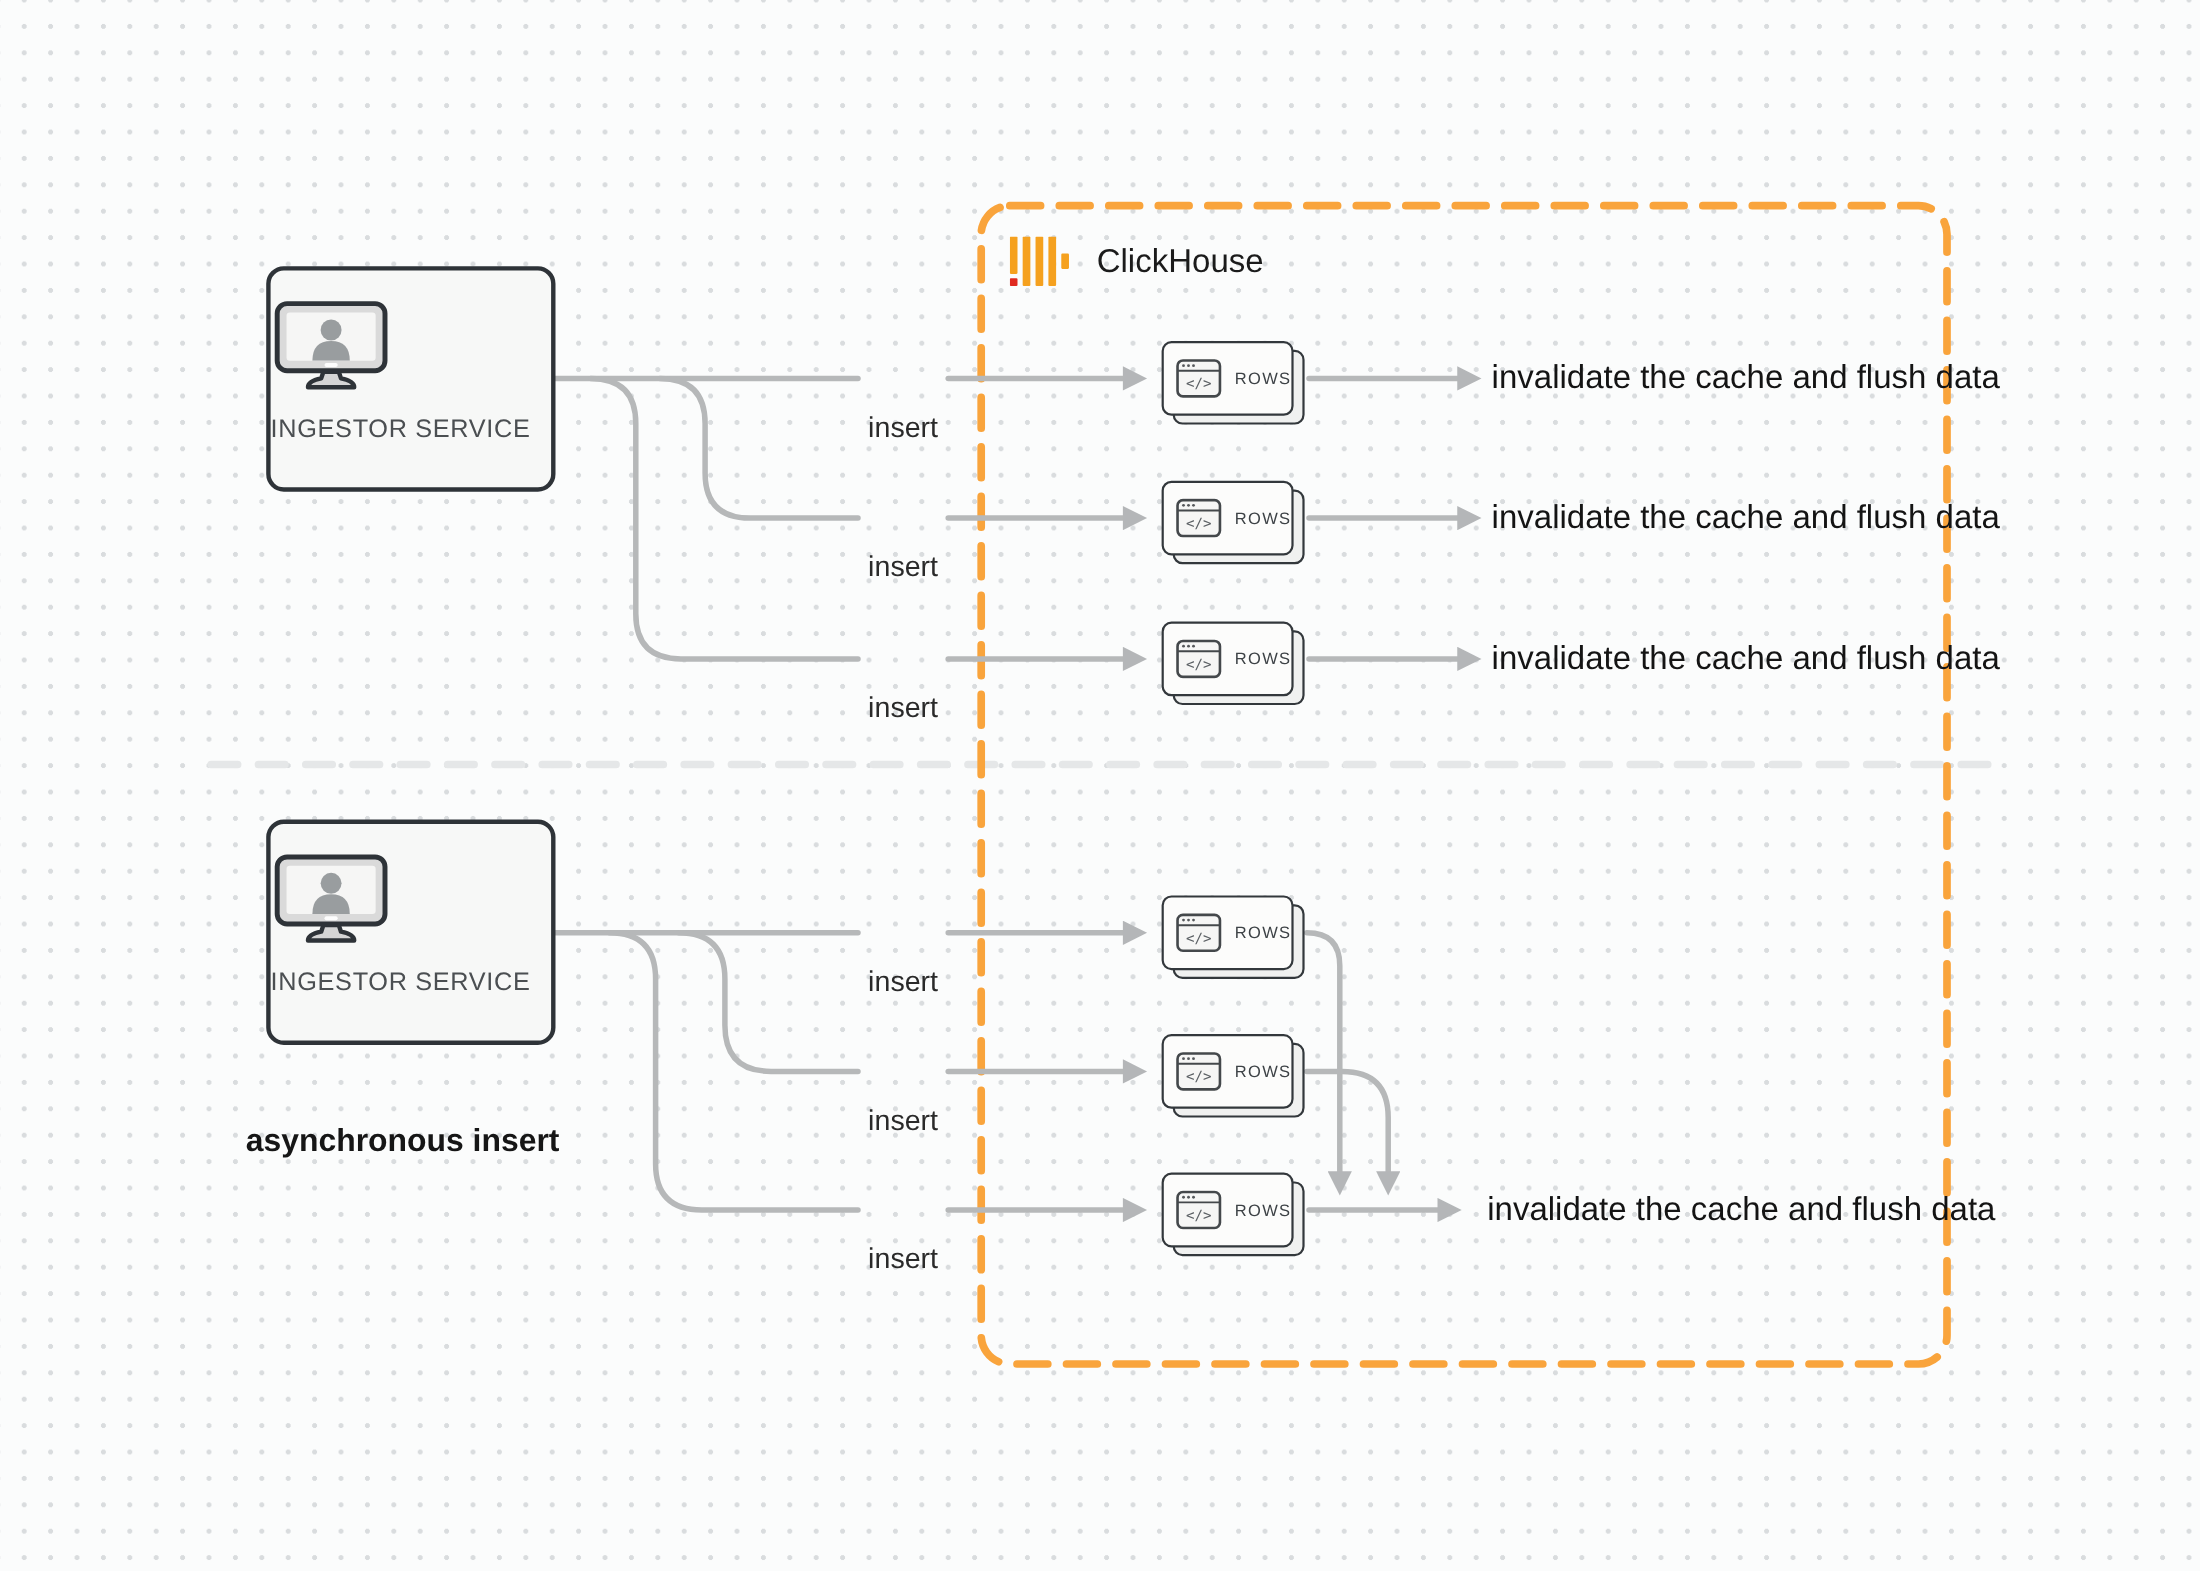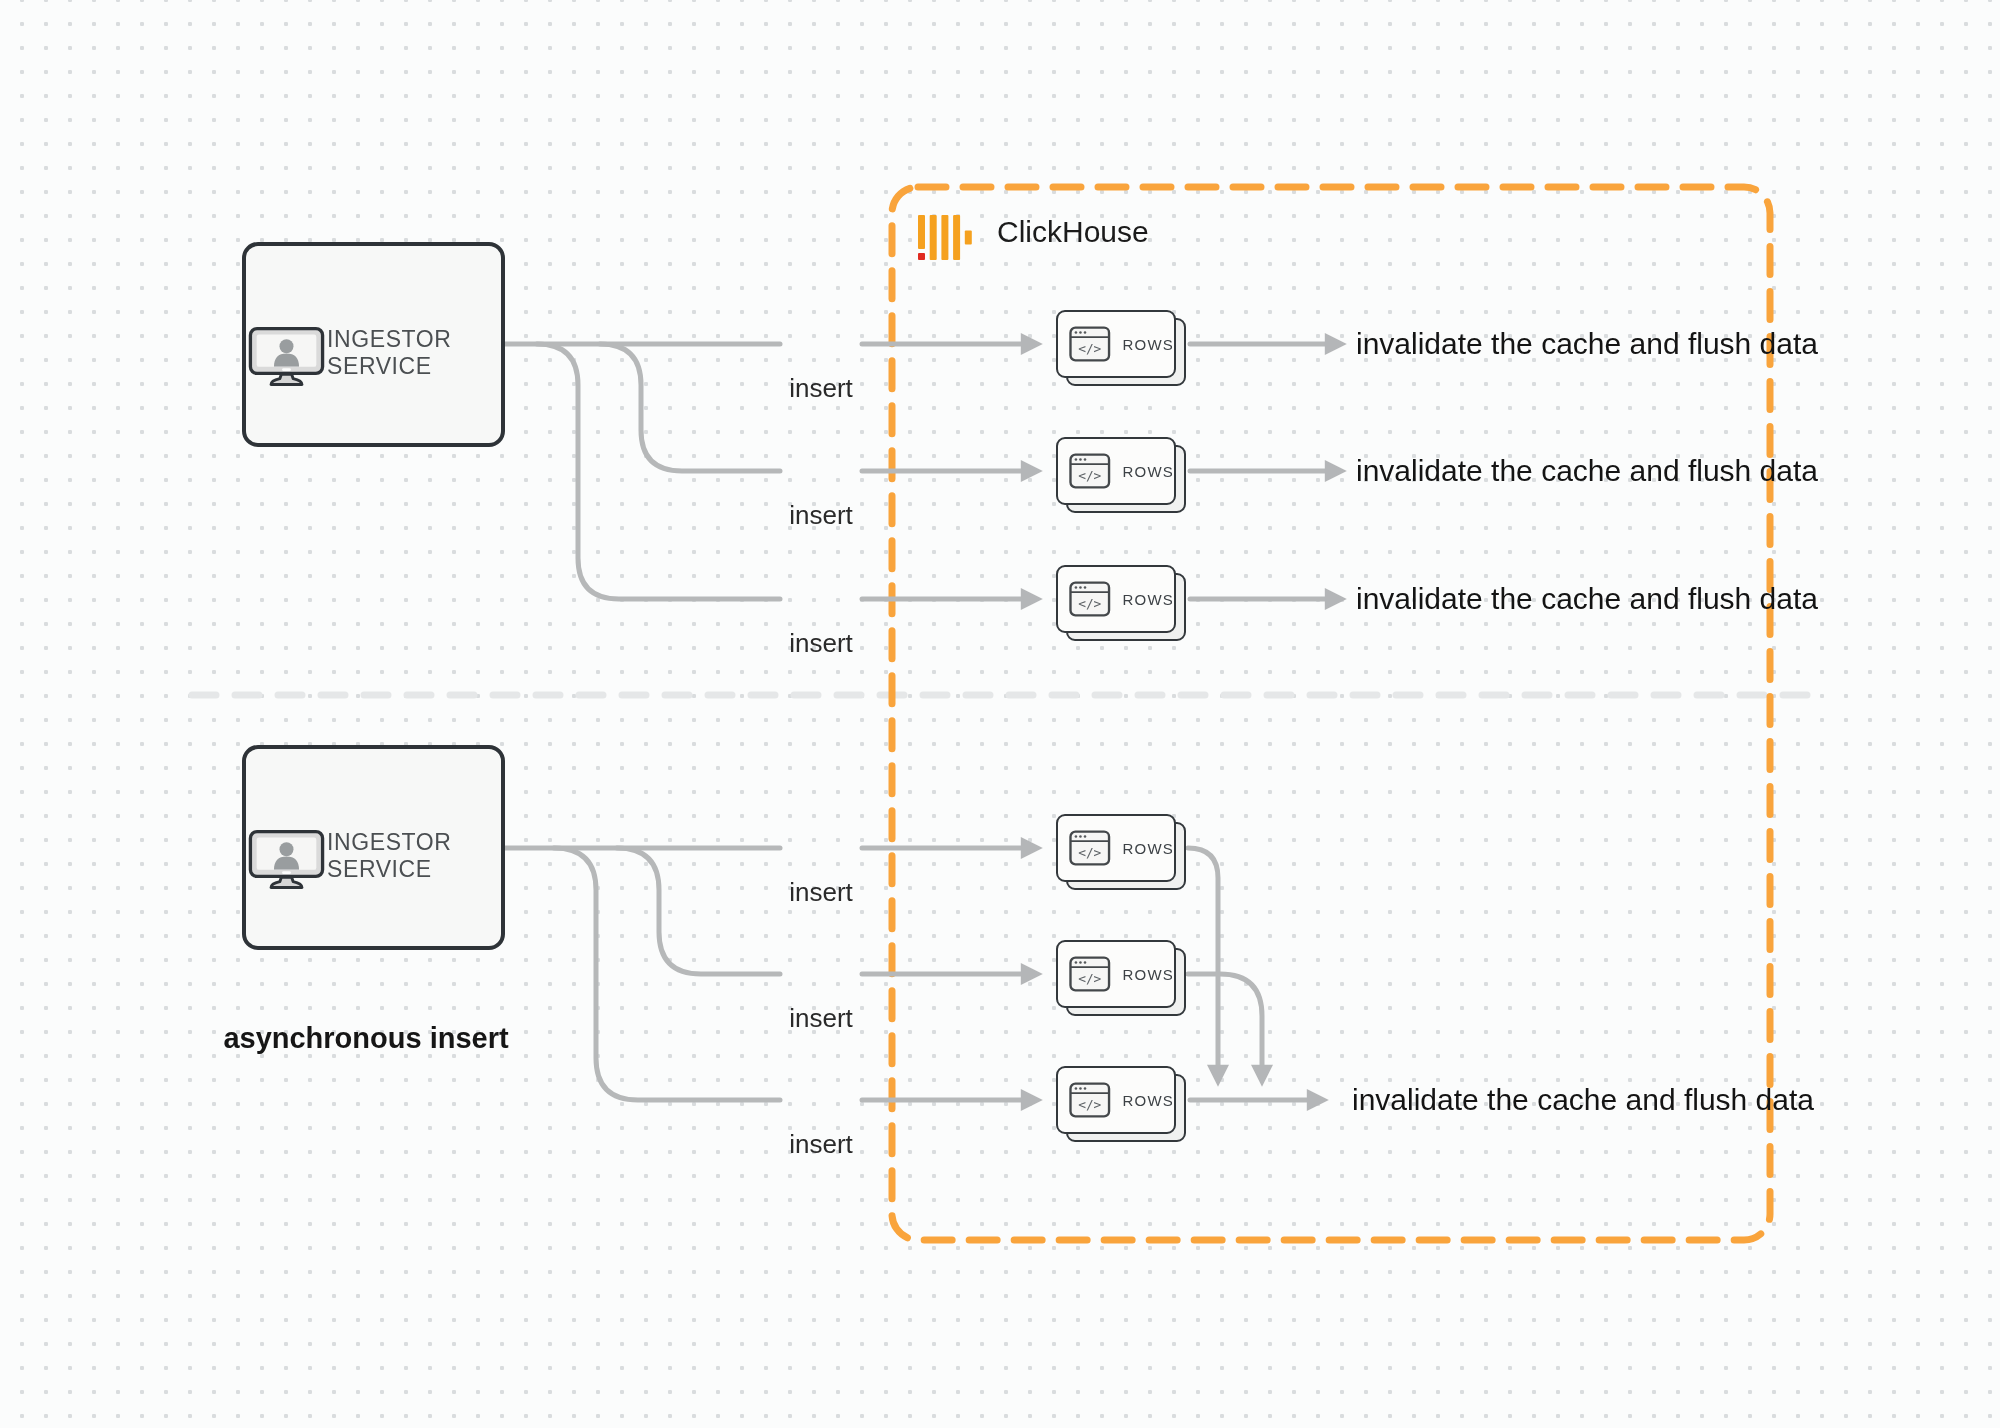--- a/index.html
+++ b/index.html
@@ -12,21 +12,21 @@
     background-image:radial-gradient(circle,#d9dcde 2px,transparent 2.4px);
     background-size:24px 24px;
     background-position:10px 12px;
   }
   svg.layer{position:absolute;left:0;top:0;}
   
   .ingestor-box{
     position:absolute;width:263px;height:205px;
     background:#f7f8f7;border:4px solid #2e3338;border-radius:16px;
     box-sizing:border-box;
-    display:flex;flex-direction:row;align-items:center;
+    display:flex;flex-direction:column;align-items:flex-start;
   }
   .ingestor-box .monitor{margin-top:26px;}
   .ingestor-label{
     margin-top:16px;font-size:23px;color:#4b4f52;letter-spacing:.6px;
   }
   
   .section-label{
     position:absolute;transform:translate(-50%,-50%);
     font-size:29px;font-weight:700;color:#161616;white-space:nowrap;
   }
@@ -50,21 +50,21 @@
     left:0;top:0;background:#fcfcfb;
     display:flex;align-items:center;
   }
   .rows-box .browser{margin-left:11px;}
   .rows-label{
     margin-left:12px;font-size:15px;font-weight:500;
     letter-spacing:1.2px;color:#3d4246;
   }
   
   .ch-brand{
-    position:absolute;display:flex;align-items:flex-start;gap:24px;
+    position:absolute;display:flex;align-items:center;gap:24px;
   }
   .ch-name{font-size:30px;font-weight:500;color:#1b1b1b;}
 </style>
 </head>
 <body>
 
 <div id="canvas">
 
   <svg class="layer" width="2000" height="1428" viewBox="0 0 2000 1428">
     <defs>

